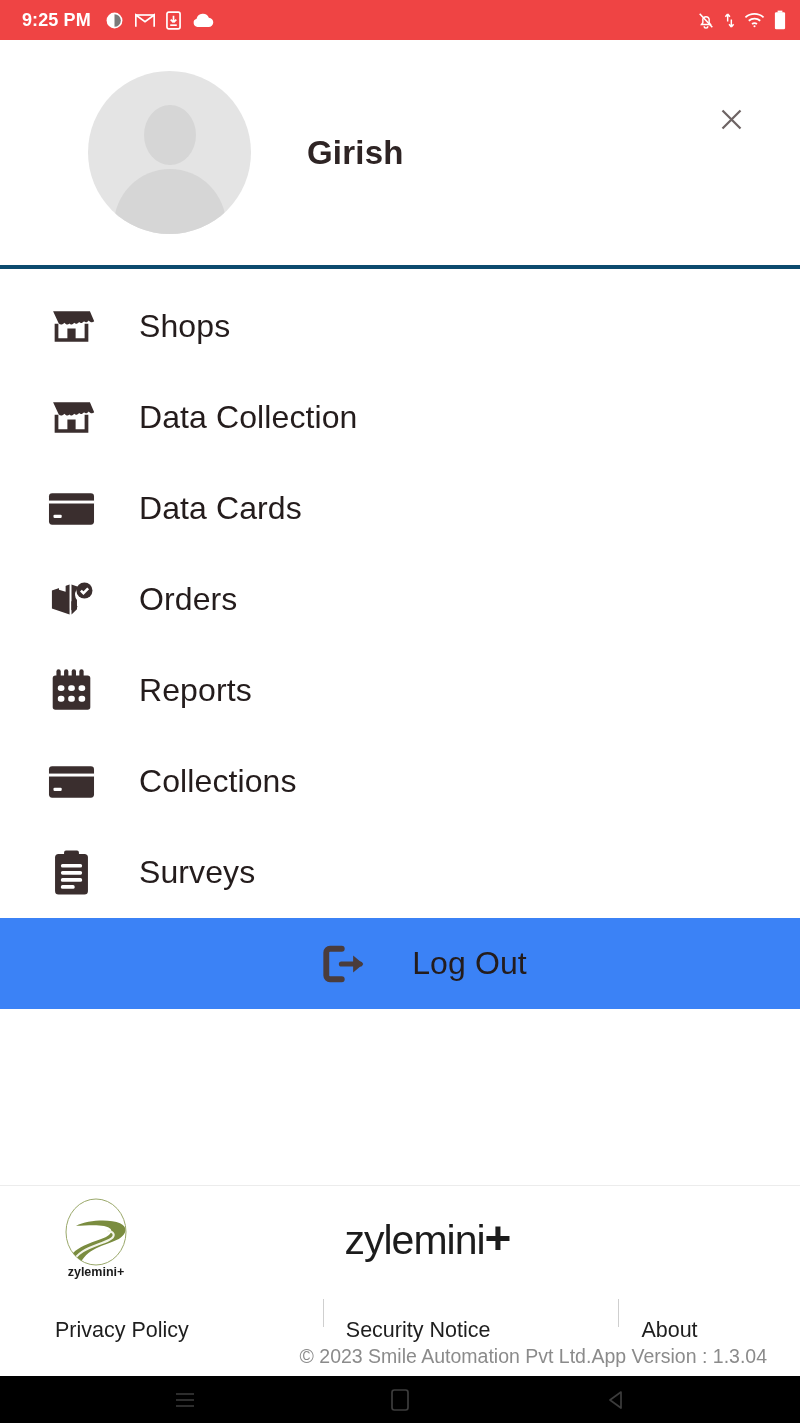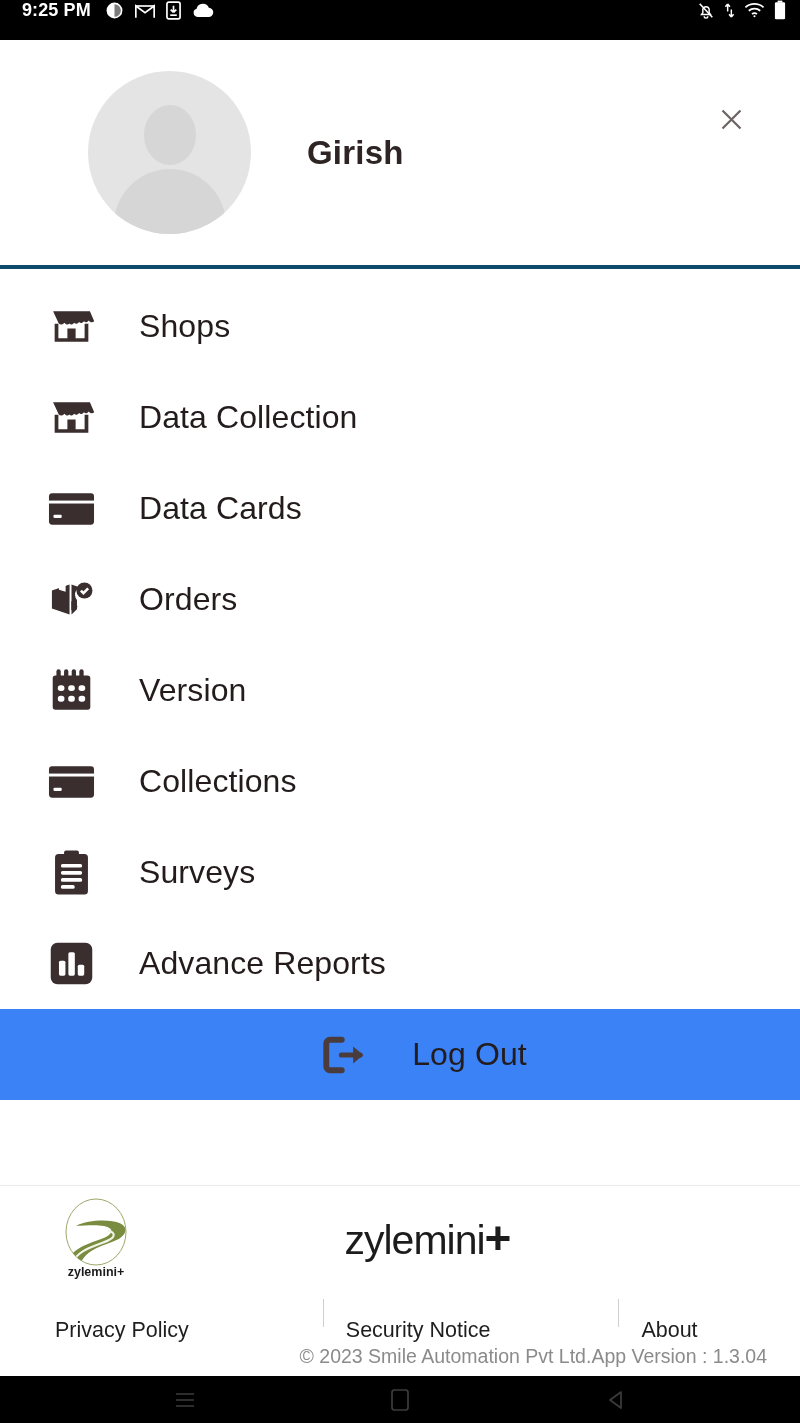--- a/index.html
+++ b/index.html
@@ -6,22 +6,22 @@
   html, body { width:800px; height:1423px; }
   body {
     font-family:"Liberation Sans", sans-serif;
     background:#ffffff;
     overflow:hidden;
   }
   .screen { position:relative; width:800px; height:1423px; display:flex; flex-direction:column; background:#fff; }
 
   
   .statusbar {
-    height:40px; background:#000000; color:#fff;
-    display:flex; align-items:flex-start; justify-content:space-between;
+    height:40px; background:#ef4444; color:#fff;
+    display:flex; align-items:center; justify-content:space-between;
     padding:0 14px 0 22px; flex:0 0 40px;
   }
   .sb-left { display:flex; align-items:center; gap:11px; }
   .sb-right { display:flex; align-items:center; gap:9px; }
   .sb-time { font-size:18px; font-weight:600; letter-spacing:.1px; margin-right:3px; }
   .sb-ico { display:flex; align-items:center; justify-content:center; }
   .sb-ico svg { display:block; }
 
   
   .header {
@@ -221,21 +221,21 @@
           <g fill="#fff">
             <rect x="5" y="9.3" width="3.4" height="3" rx="1.4"></rect>
             <rect x="10.3" y="9.3" width="3.4" height="3" rx="1.4"></rect>
             <rect x="15.6" y="9.3" width="3.4" height="3" rx="1.4"></rect>
             <rect x="5" y="14.7" width="3.4" height="3" rx="1.4"></rect>
             <rect x="10.3" y="14.7" width="3.4" height="3" rx="1.4"></rect>
             <rect x="15.6" y="14.7" width="3.4" height="3" rx="1.4"></rect>
           </g>
         </svg>
       </span>
-      <span class="mi-label">Version</span>
+      <span class="mi-label">Reports</span>
     </div>
 
     <div class="menu-item">
       <span class="mi-icon">
         <svg width="47" height="36" viewBox="0 0 24 17" fill="#3a2e2e">
           <rect x="0.5" y="0.5" width="23" height="16" rx="1.6"></rect>
           <rect x="0.5" y="4.2" width="23" height="1.5" fill="#fff"></rect>
           <rect x="2.8" y="11.4" width="4.2" height="1.7" rx=".6" fill="#fff"></rect>
         </svg>
       </span>
@@ -252,33 +252,20 @@
             <rect x="4.6" y="11.2" width="10.8" height="1.9" rx=".8"></rect>
             <rect x="4.6" y="14.8" width="10.8" height="1.9" rx=".8"></rect>
             <rect x="4.6" y="18.4" width="7" height="1.9" rx=".8"></rect>
           </g>
         </svg>
       </span>
       <span class="mi-label">Surveys</span>
     </div>
 
 
-    <div class="menu-item">
-      <span class="mi-icon">
-        <svg width="47" height="47" viewBox="0 0 24 24" fill="#3a2e2e">
-          <rect x="1.4" y="1.4" width="21.2" height="21.2" rx="3.4"></rect>
-          <g fill="#fff">
-            <rect x="5.6" y="10.6" width="3.3" height="7.6" rx=".8"></rect>
-            <rect x="10.4" y="6.2" width="3.3" height="12" rx=".8"></rect>
-            <rect x="15.2" y="12.6" width="3.3" height="5.6" rx=".8"></rect>
-          </g>
-        </svg>
-      </span>
-      <span class="mi-label">Advance Reports</span>
-    </div>
 
     <div class="menu-item logout">
       <span class="mi-icon">
         <svg width="47" height="40" viewBox="0 0 24 20" fill="none" stroke="#4a3c3c">
           <path d="M10.6 2.2H4.6a1.9 1.9 0 0 0-1.9 1.9v11.8a1.9 1.9 0 0 0 1.9 1.9h6" stroke-width="3" stroke-linecap="round"></path>
           <path d="M10.4 10h9.6" stroke-width="2.6" stroke-linecap="round"></path>
           <path d="M16.4 5.6 21.6 10l-5.2 4.4z" fill="#4a3c3c" stroke="none"></path>
         </svg>
       </span>
       <span class="mi-label">Log Out</span>

